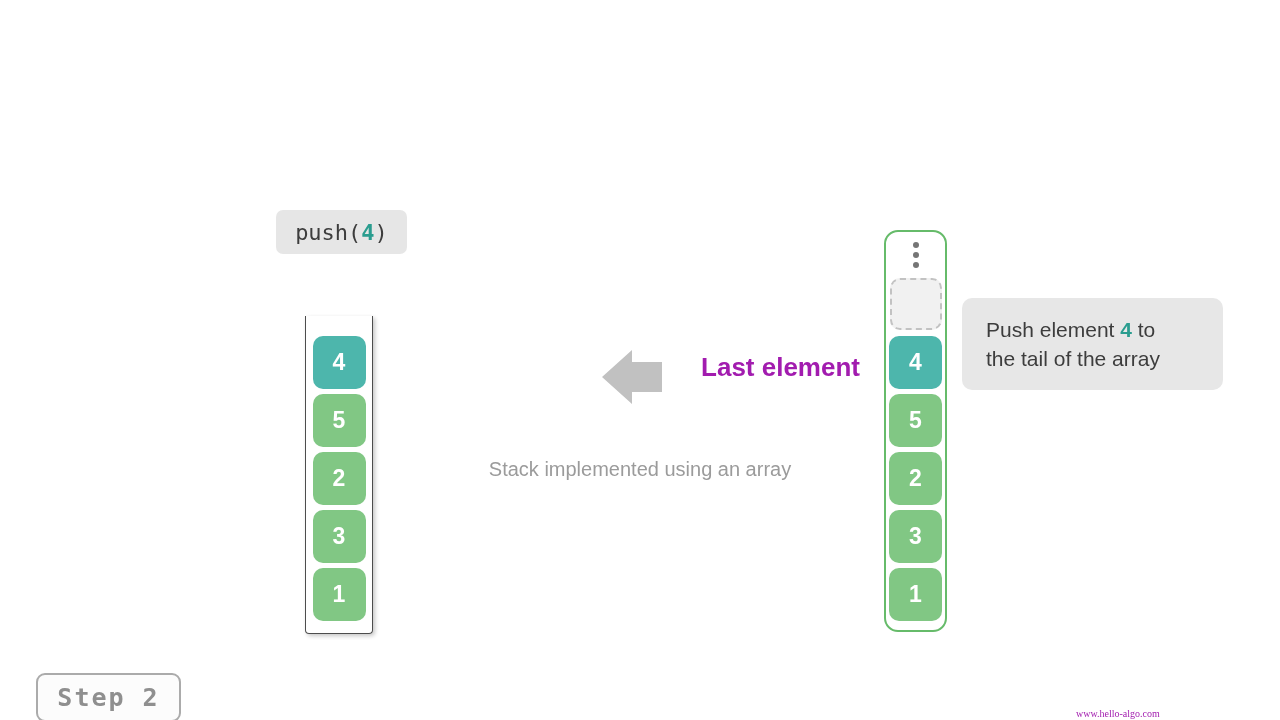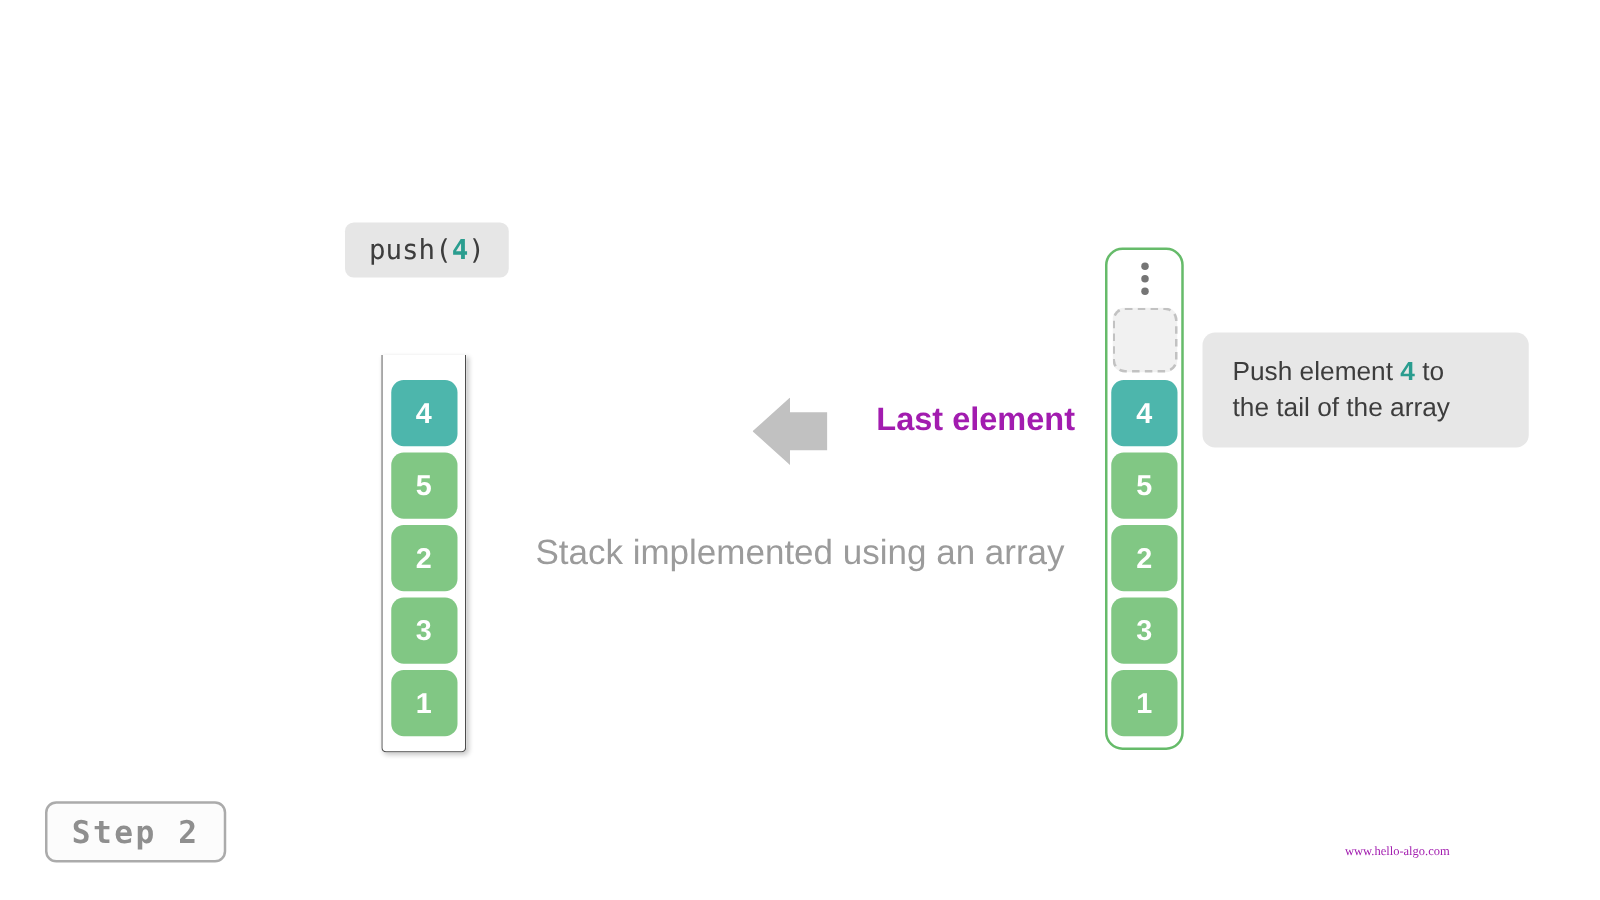--- a/index.html
+++ b/index.html
@@ -2,21 +2,21 @@
 <html><head>
 <meta charset="utf-8">
 <style>
   html, body { margin: 0; padding: 0; }
   body {
     width: 1280px; height: 720px;
     background: #ffffff;
     font-family: "Liberation Sans", sans-serif;
     position: relative; overflow: hidden;
   }
-  .canvas { position: absolute; inset: 0; }
+  .canvas { position: absolute; inset: 0; margin-top: 32px; }
 
   
   .push-call {
     position: absolute; left: 276px; top: 178px;
     width: 131px; height: 44px;
     background: #e6e6e6; border-radius: 7px;
     display: flex; align-items: center; justify-content: center;
     font-family: "DejaVu Sans Mono", monospace;
     font-size: 22px; color: #3d3d3d;
   }
@@ -48,21 +48,21 @@
     width: 60px; height: 54px; background: #c1c1c1;
     clip-path: polygon(0 50%, 50% 0, 50% 22%, 100% 22%, 100% 78%, 50% 78%, 50% 100%);
   }
 
   .label { position: absolute; font-size: 26px; font-weight: bold; color: #a21caf; }
   .label.last  { left: 700px; top: 320px; width: 160px; text-align: right; }
   .label.first { left: 694px; top: 554px; width: 160px; text-align: right; }
 
   .caption {
     position: absolute; left: 340px; top: 426px; width: 600px;
-    text-align: center; font-size: 28px; color: #9b9b9b;
+    text-align: center; font-size: 20px; color: #9b9b9b;
   }
 
   
   .array-box {
     position: absolute; left: 884px; top: 198px;
     width: 63px; height: 402px; box-sizing: border-box;
     border: 2px solid #66bb6a; border-radius: 14px; background: #ffffff;
     display: flex; flex-direction: column; align-items: center;
     padding-top: 10px;
   }

